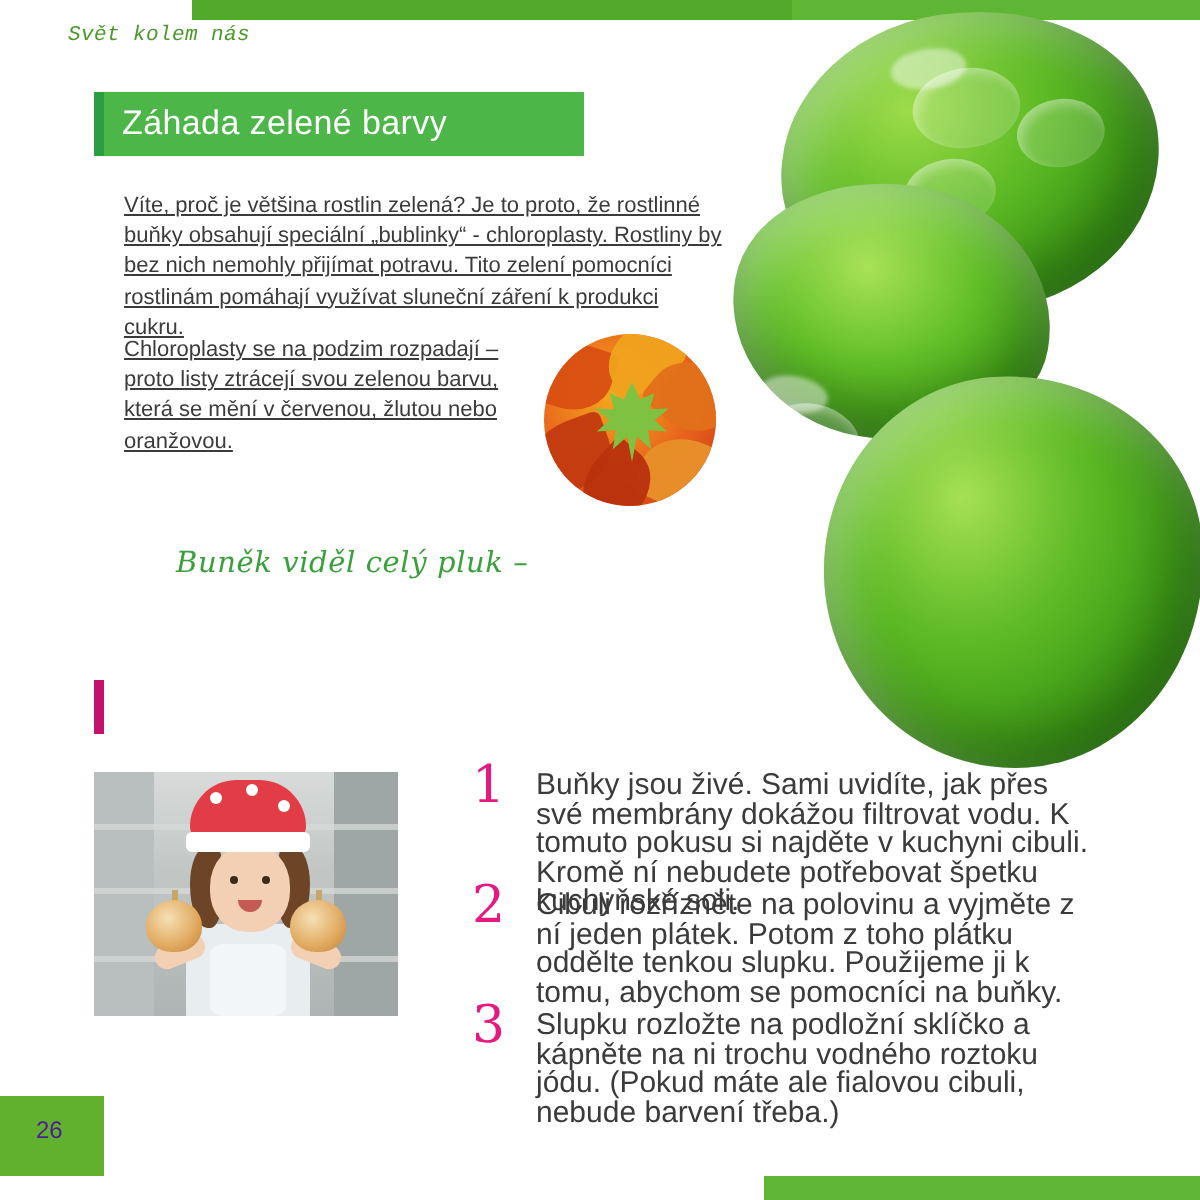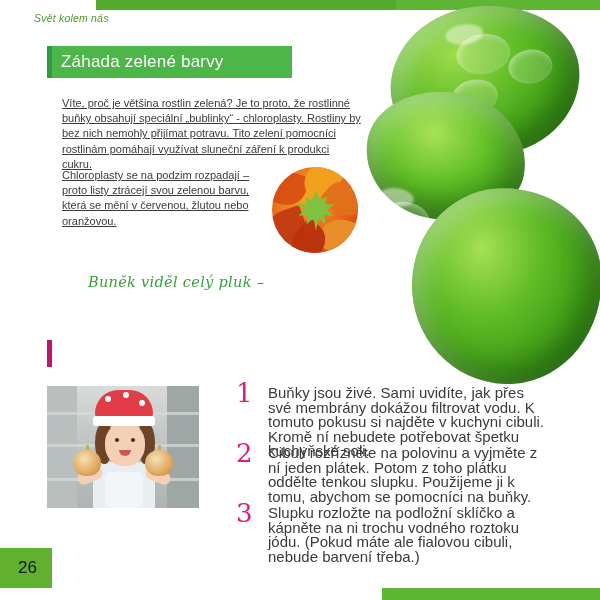--- a/index.html
+++ b/index.html
@@ -45,21 +45,21 @@
     position: absolute;
     left: 0; top: 0;
     width: 18px; height: 600px;
     background: #ffffff;
   }
 
   
   .running-head {
     position: absolute;
     left: 34px; top: 12px;
-    font-family: Liberation Sans, sans-serif;
+    font-family: Liberation Mono, monospace;
     font-style: italic;
     font-size: 10.5px;
     color: #4a9a2a;
     letter-spacing: .2px;
   }
 
   
   .title-band {
     position: absolute;
     left: 47px; top: 46px;
@@ -153,22 +153,22 @@
   
   .pagenum-box {
     position: absolute;
     left: 0; top: 548px;
     width: 52px; height: 40px;
     background: #62b12e;
   }
   .pagenum-box .pn {
     position: absolute;
     left: 18px; top: 10px;
-    color: #0f172a;
-    font-size: 17px;
+    color: #4c1d95;
+    font-size: 12px;
   }
 
   
   .leaves {
     position: absolute;
     left: 272px; top: 167px;
     width: 86px; height: 86px;
     border-radius: 50%;
     overflow: hidden;
     background: radial-gradient(circle at 40% 35%, #f4a81e 0%, #e8611c 55%, #c7350f 100%);

